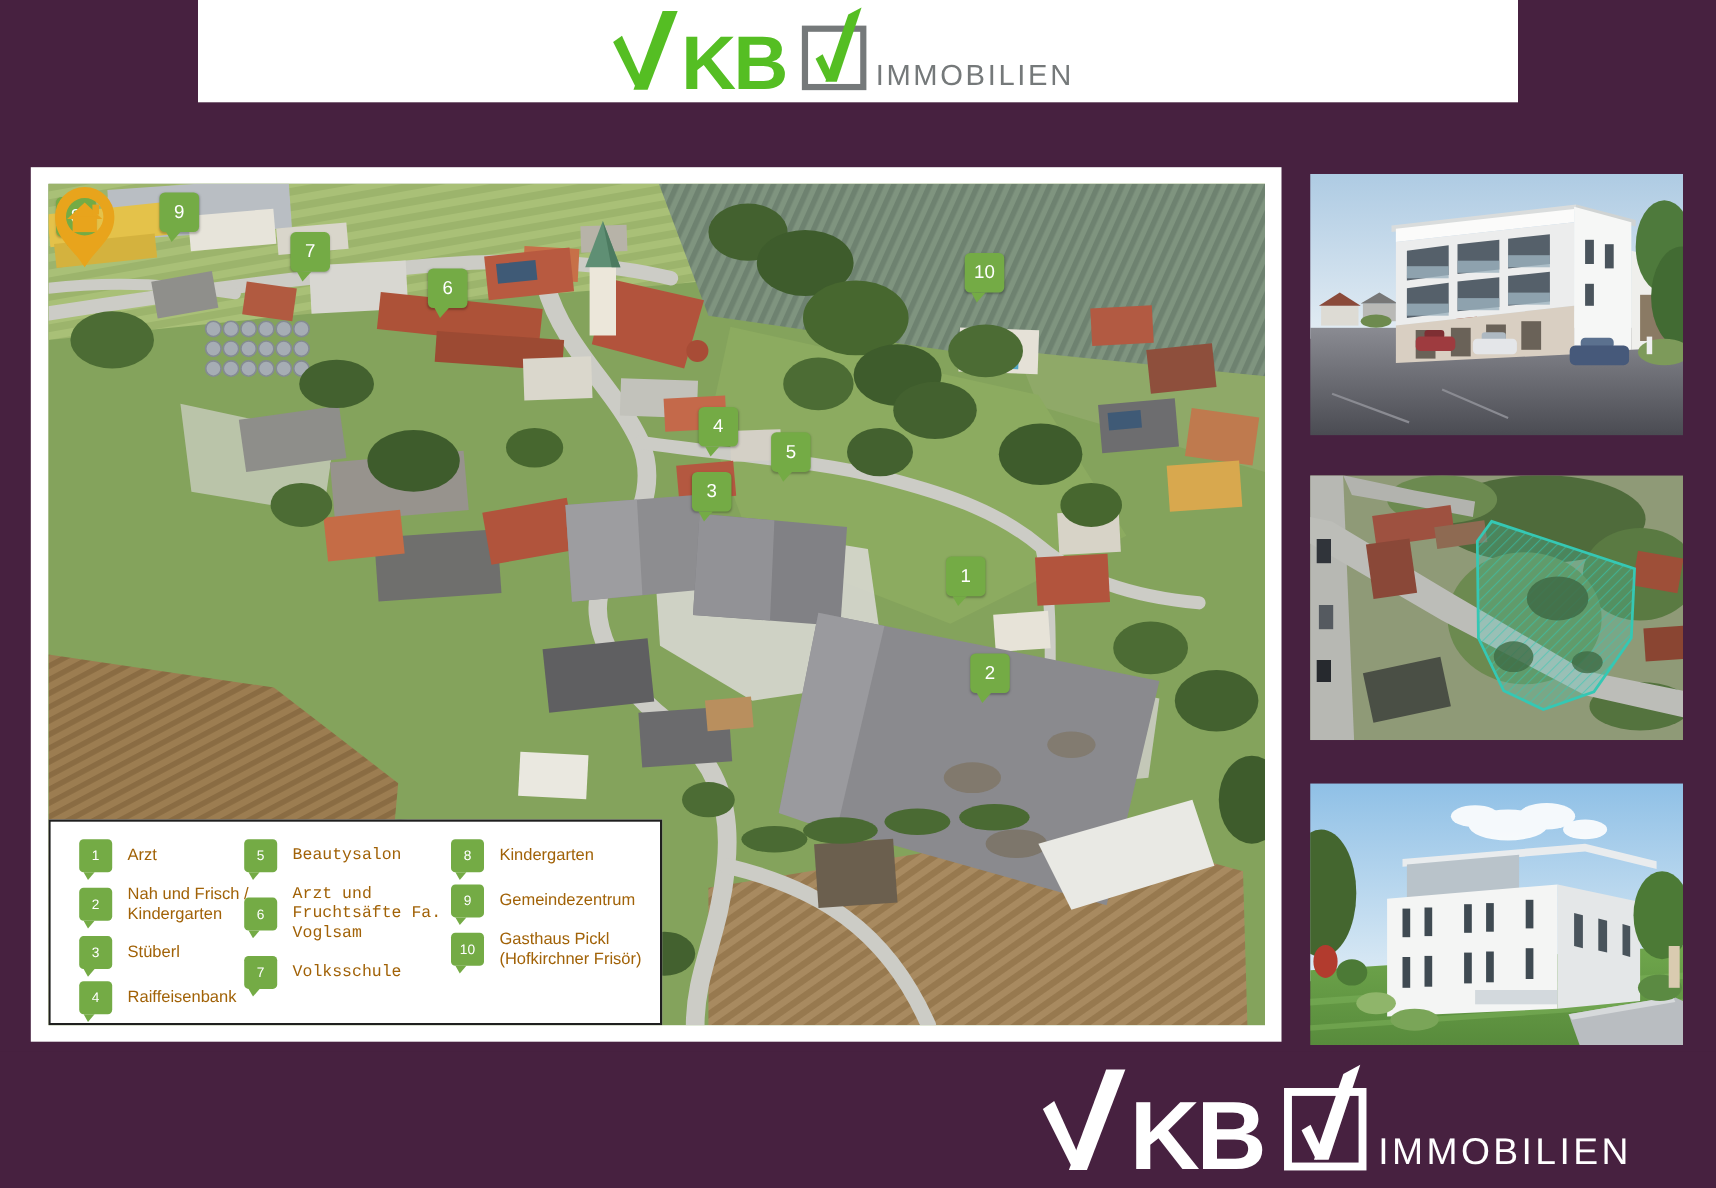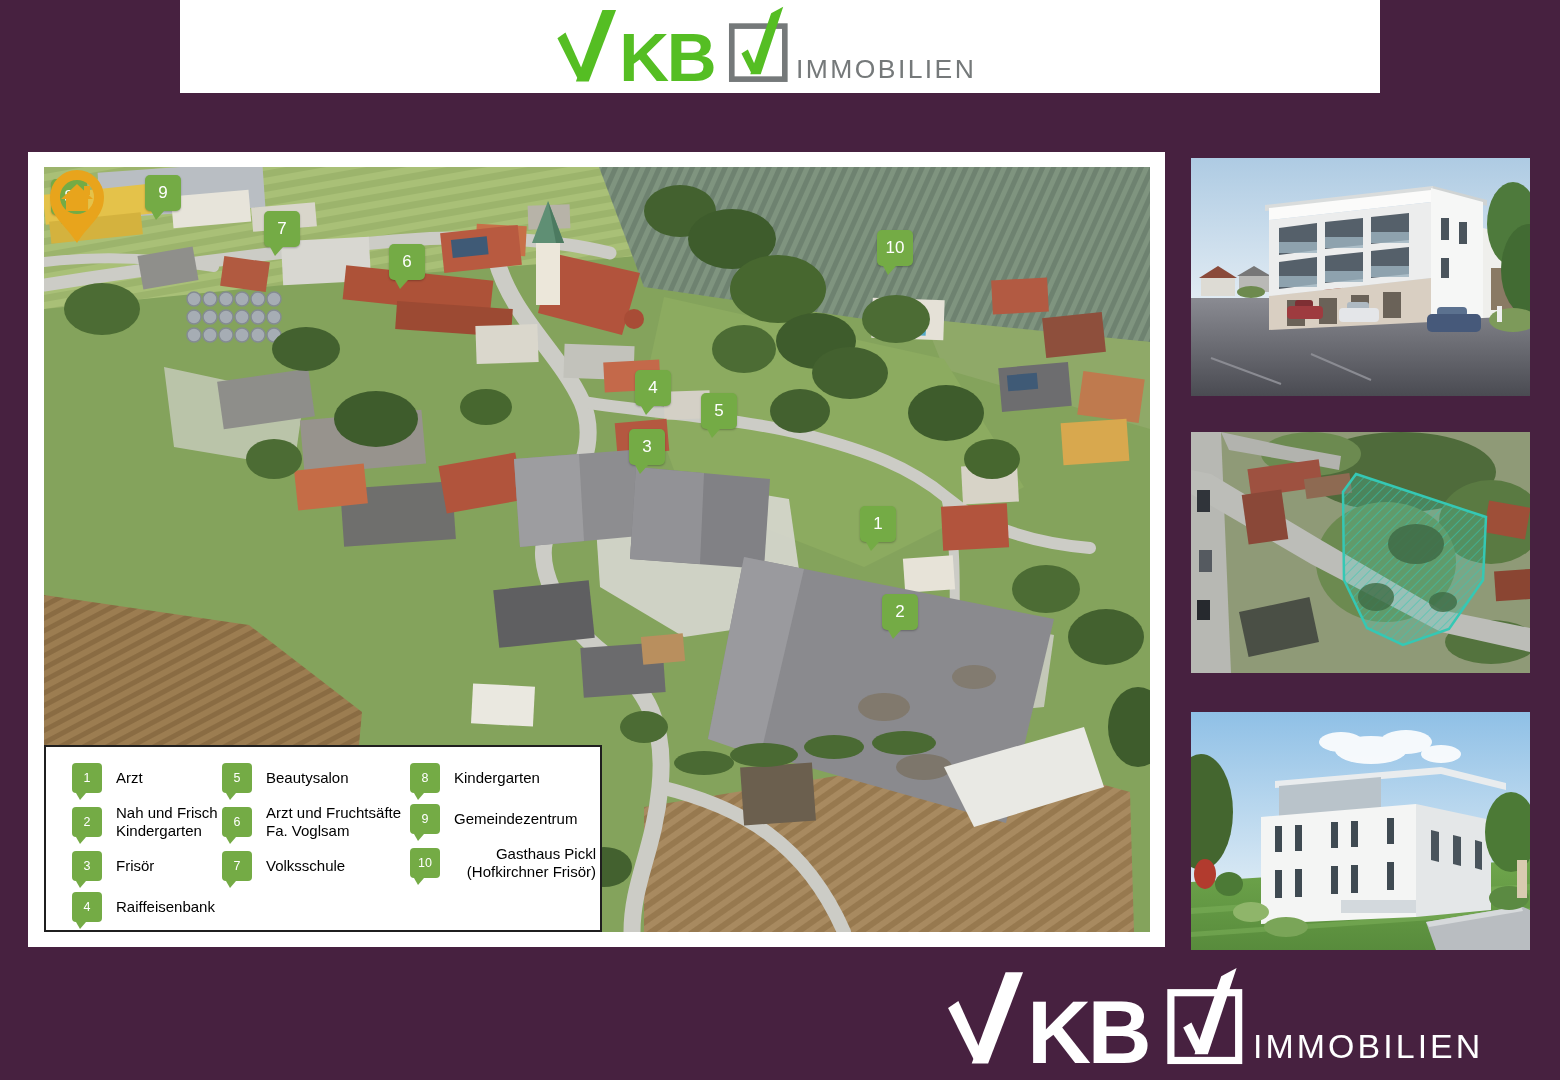--- a/index.html
+++ b/index.html
@@ -30,24 +30,24 @@
     border:2px solid #1f1f1f;box-sizing:border-box;}
   .legend-col{position:absolute;top:16px;display:flex;flex-direction:column;gap:11px;}
   .legend-col.c1{left:26px;width:158px;}
   .legend-col.c2{left:176px;width:182px;}
   .legend-col.c3{left:364px;width:186px;}
   .legend-item{display:flex;align-items:center;gap:14px;min-height:30px;}
   .legend-marker{position:relative;flex:0 0 30px;width:30px;height:30px;background:var(--marker-green,#74AB45);
     border-radius:4px;color:#fff;font-size:12.5px;line-height:30px;text-align:center;}
   .legend-marker::after{content:"";position:absolute;left:4px;top:100%;width:0;height:0;
     border:6px solid transparent;border-top:7px solid var(--marker-green,#74AB45);border-left-width:4px;border-right-width:6px;}
-  .legend-label{font-size:15px;line-height:18px;color:#000000;}
+  .legend-label{font-size:15px;line-height:18px;color:#a16207;}
   .c1 .legend-label{max-width:122px;}
-  .c2 .legend-label{max-width:150px;}
-  .c3 .legend-label{max-width:152px;text-align:right;}
+  .c2 .legend-label{max-width:150px;font-family:Liberation Mono, monospace;}
+  .c3 .legend-label{max-width:152px;}
 
   
   .thumb{position:absolute;left:1191px;width:339px;overflow:hidden;}
   .thumb svg{display:block;}
   .thumb-1{top:158px;height:238px;}
   .thumb-2{top:432px;height:241px;}
   .thumb-3{top:712px;height:238px;}
 
   
   .footer-logo{position:absolute;left:945px;top:966px;width:575px;}
@@ -270,21 +270,21 @@
             <div class="legend-item">
               <span class="legend-marker">1</span>
               <span class="legend-label">Arzt</span>
             </div>
             <div class="legend-item">
               <span class="legend-marker">2</span>
               <span class="legend-label">Nah und Frisch / Kindergarten</span>
             </div>
             <div class="legend-item">
               <span class="legend-marker">3</span>
-              <span class="legend-label">Frisör</span>
+              <span class="legend-label">Stüberl</span>
             </div>
             <div class="legend-item">
               <span class="legend-marker">4</span>
               <span class="legend-label">Raiffeisenbank</span>
             </div>
           </div>
         <div class="legend-col c2">
             <div class="legend-item">
               <span class="legend-marker">5</span>
               <span class="legend-label">Beautysalon</span>

